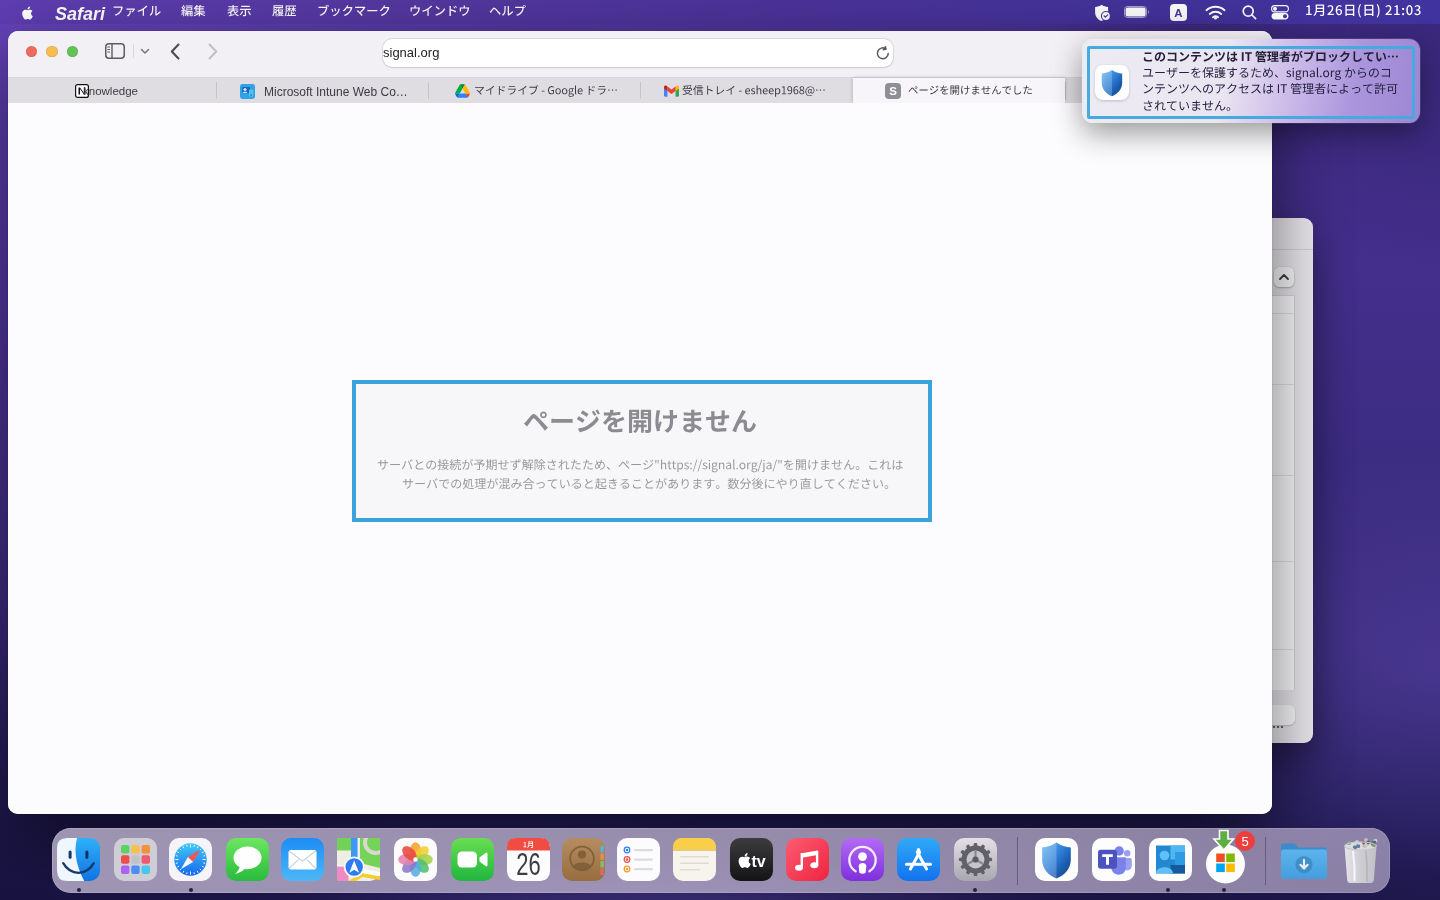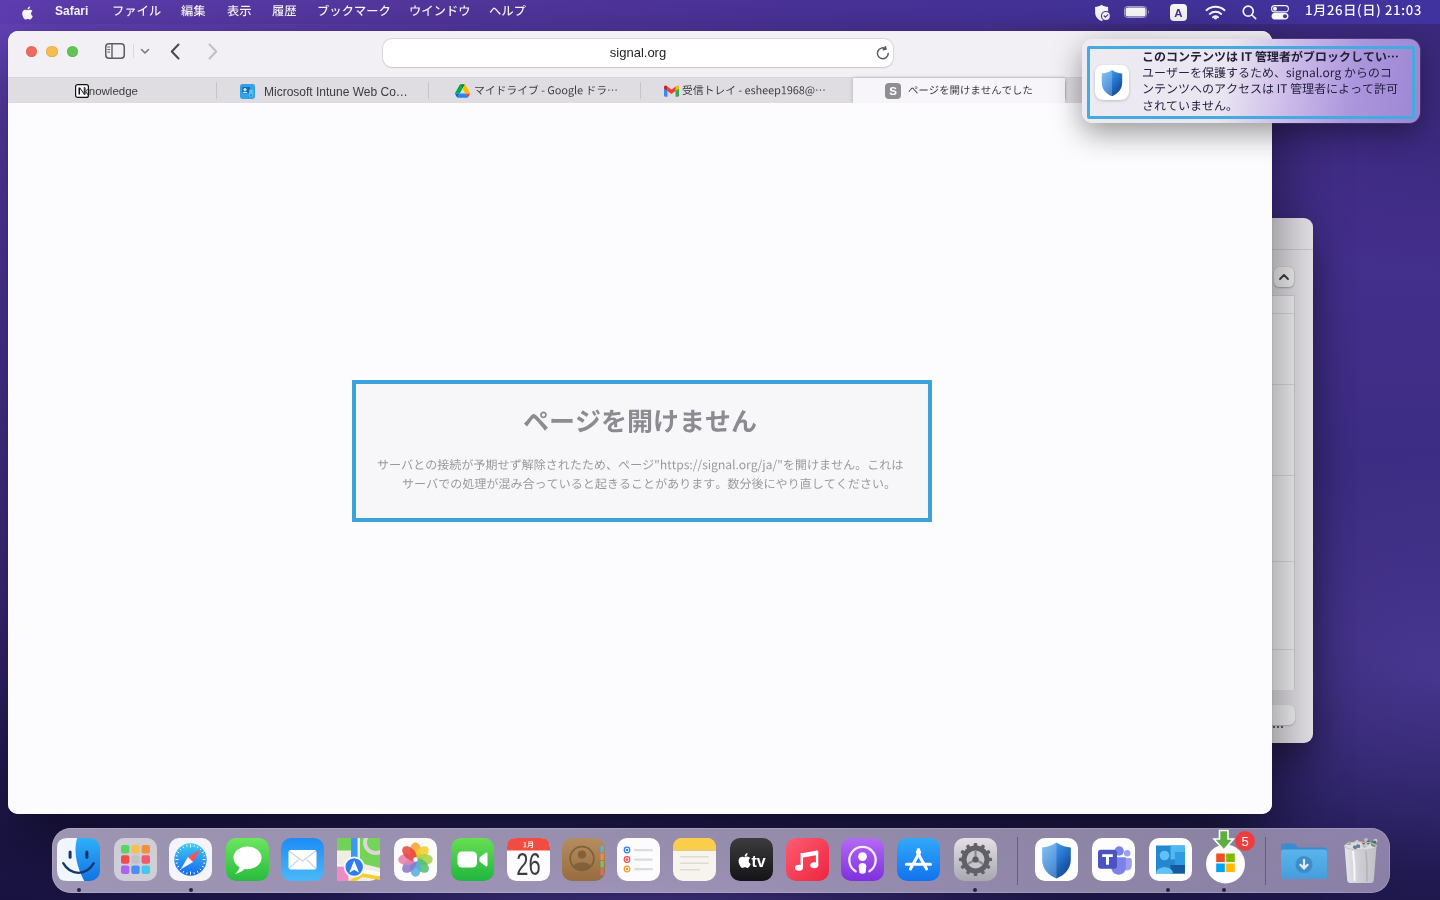--- a/index.html
+++ b/index.html
@@ -12,21 +12,21 @@
  radial-gradient(520px 70px at 48% 101%, rgba(95,74,168,.5) 0%, rgba(0,0,0,0) 75%),
  linear-gradient(to bottom, #4c3398 0%, #432f8c 30%, #3c2c82 52%, #342673 70%, #271f5e 88%, #201950 100%);}
 .abs{position:absolute;}
 </style></head><body>
 <div id="desk"></div>
 <div class="abs" style="left:0;top:0;width:1440px;height:24px;
 background:linear-gradient(to right,#5f3eb2 0%,#54379f 30%,#4b339a 55%,#44339c 78%,#41339f 100%);"></div>
 <svg class="abs" style="left:21px;top:5px" width="13" height="15" viewBox="0 0 24 26">
 <path fill="#fff" d="M12.15 8.9c-.95 0-2.42-1.08-3.96-1.04-2.04.03-3.91 1.18-4.96 3.01-2.12 3.68-.55 9.1 1.52 12.09 1.01 1.45 2.21 3.09 3.79 3.04 1.52-.07 2.09-.99 3.94-.99 1.83 0 2.35.99 3.96.95 1.64-.03 2.68-1.48 3.68-2.95 1.16-1.69 1.64-3.33 1.66-3.42-.04-.01-3.18-1.22-3.22-4.86-.03-3.04 2.48-4.49 2.6-4.56-1.43-2.09-3.62-2.32-4.39-2.38-2-.16-3.68 1.09-4.61 1.09zM15.53 5.83c.84-1.01 1.4-2.43 1.25-3.83-1.21.05-2.66.81-3.53 1.82-.78.9-1.45 2.34-1.27 3.71 1.34.1 2.71-.69 3.56-1.7"></path>
   </svg>
-<div class="abs" style="left:55px;top:4px;color:#fff;font-weight:bold;font-size:12px;">Safari</div>
+<div class="abs" style="left:55px;top:4px;color:#fff;font-weight:bold;font-size:18px;font-style:italic;">Safari</div>
 <svg style="position:absolute;left:112.0px;top:5.8px;overflow:visible" width="49" height="14">
     <path transform="translate(0,9.3)" fill="#ffffff" d="M10.7 -8.2Q10.7 -8 10.6 -7.8Q10.6 -7.7 10.5 -7.5Q10.4 -7 10.3 -6.4Q10.1 -5.8 9.9 -5.2Q9.6 -4.6 9.3 -4Q9.1 -3.4 8.7 -3Q8.1 -2.2 7.4 -1.6Q6.7 -1 5.8 -0.5Q4.9 0 3.8 0.4L2.7 -0.8Q3.9 -1.1 4.8 -1.5Q5.7 -1.9 6.4 -2.5Q7 -3.1 7.5 -3.7Q8 -4.2 8.3 -4.9Q8.6 -5.6 8.8 -6.2Q9 -6.9 9.1 -7.5Q8.9 -7.5 8.4 -7.5Q8 -7.5 7.4 -7.5Q6.8 -7.5 6.1 -7.5Q5.4 -7.5 4.8 -7.5Q4.2 -7.5 3.7 -7.5Q3.2 -7.5 3 -7.5Q2.6 -7.5 2.3 -7.5Q1.9 -7.4 1.7 -7.4V-8.8Q1.9 -8.8 2.1 -8.8Q2.3 -8.7 2.6 -8.7Q2.8 -8.7 3 -8.7Q3.2 -8.7 3.6 -8.7Q4 -8.7 4.5 -8.7Q5 -8.7 5.5 -8.7Q6.1 -8.7 6.6 -8.7Q7.2 -8.7 7.7 -8.7Q8.2 -8.7 8.5 -8.7Q8.9 -8.7 9 -8.7Q9.2 -8.7 9.4 -8.7Q9.6 -8.7 9.8 -8.8Z M23.1 -6.2Q23 -6.1 22.9 -6Q22.8 -5.9 22.8 -5.8Q22.6 -5.5 22.4 -5.2Q22.1 -4.8 21.8 -4.4Q21.4 -3.9 21 -3.5Q20.7 -3.2 20.3 -2.9L19.3 -3.6Q19.7 -3.8 20.1 -4.2Q20.5 -4.6 20.8 -5Q21.1 -5.4 21.3 -5.6Q21.1 -5.6 20.7 -5.6Q20.2 -5.6 19.6 -5.6Q19.1 -5.6 18.4 -5.6Q17.8 -5.6 17.2 -5.6Q16.6 -5.6 16.2 -5.6Q15.8 -5.6 15.6 -5.6Q15.3 -5.6 15 -5.6Q14.7 -5.6 14.4 -5.6V-6.8Q14.7 -6.8 15 -6.8Q15.3 -6.8 15.6 -6.8Q15.8 -6.8 16.2 -6.8Q16.6 -6.8 17.3 -6.8Q17.9 -6.8 18.6 -6.8Q19.3 -6.8 19.9 -6.8Q20.5 -6.8 21 -6.8Q21.4 -6.8 21.5 -6.8Q21.7 -6.8 21.8 -6.8Q22 -6.8 22.1 -6.8Q22.3 -6.8 22.4 -6.8ZM18.9 -4.9Q18.9 -4.2 18.8 -3.5Q18.8 -2.8 18.6 -2.2Q18.5 -1.5 18.2 -1Q17.9 -0.4 17.3 0.1Q16.8 0.6 16 1.1L14.9 0.2Q15.2 0.1 15.4 0Q15.6 -0.1 15.8 -0.2Q16.6 -0.8 17 -1.4Q17.4 -2 17.5 -2.6Q17.6 -3.3 17.6 -4.1Q17.6 -4.3 17.6 -4.5Q17.6 -4.7 17.6 -4.9Z M25.5 -4.6Q27.2 -5 28.5 -5.6Q29.9 -6.2 30.9 -6.8Q31.5 -7.2 32.2 -7.7Q32.8 -8.2 33.3 -8.8Q33.9 -9.3 34.3 -9.8L35.4 -8.8Q34.8 -8.2 34.2 -7.7Q33.6 -7.2 32.9 -6.7Q32.2 -6.2 31.4 -5.7Q30.8 -5.3 29.9 -4.9Q29 -4.4 28.1 -4.1Q27.1 -3.7 26.1 -3.4ZM30.7 -6.2 32 -6.6V-1Q32 -0.7 32 -0.5Q32.1 -0.2 32.1 0.1Q32.1 0.3 32.1 0.5H30.6Q30.6 0.3 30.6 0.1Q30.7 -0.2 30.7 -0.5Q30.7 -0.7 30.7 -1Z M43.2 -0.3Q43.3 -0.4 43.3 -0.6Q43.3 -0.8 43.3 -1Q43.3 -1.2 43.3 -1.6Q43.3 -2 43.3 -2.6Q43.3 -3.2 43.3 -3.9Q43.3 -4.6 43.3 -5.3Q43.3 -6 43.3 -6.6Q43.3 -7.2 43.3 -7.7Q43.3 -8.1 43.3 -8.3Q43.3 -8.7 43.3 -9Q43.2 -9.3 43.2 -9.3H44.7Q44.7 -9.3 44.6 -9Q44.6 -8.7 44.6 -8.3Q44.6 -8.1 44.6 -7.7Q44.6 -7.3 44.6 -6.7Q44.6 -6.1 44.6 -5.5Q44.6 -4.8 44.6 -4.2Q44.6 -3.5 44.6 -3Q44.6 -2.4 44.6 -2Q44.6 -1.6 44.6 -1.5Q45.2 -1.8 45.8 -2.2Q46.4 -2.6 46.9 -3.2Q47.5 -3.7 48 -4.4L48.7 -3.3Q48.2 -2.6 47.5 -2Q46.8 -1.3 46 -0.8Q45.2 -0.3 44.5 0.1Q44.3 0.2 44.2 0.3Q44.1 0.4 44 0.4ZM37.6 -0.4Q38.4 -0.9 38.9 -1.7Q39.4 -2.5 39.7 -3.4Q39.8 -3.8 39.9 -4.4Q40 -5 40 -5.7Q40 -6.4 40 -7.1Q40.1 -7.7 40.1 -8.3Q40.1 -8.6 40 -8.8Q40 -9.1 40 -9.3H41.4Q41.4 -9.2 41.4 -9.1Q41.3 -8.9 41.3 -8.7Q41.3 -8.5 41.3 -8.3Q41.3 -7.8 41.3 -7.1Q41.3 -6.4 41.2 -5.6Q41.2 -4.8 41.1 -4.2Q41.1 -3.5 40.9 -3Q40.7 -2 40.1 -1.1Q39.5 -0.3 38.7 0.4Z"></path>
   </svg>
 <svg style="position:absolute;left:181.0px;top:5.8px;overflow:visible" width="25" height="14">
     <path transform="translate(0,9.3)" fill="#ffffff" d="M7.6 -4H8.3V0.9H7.6ZM9.1 -4H9.9V0.9H9.1ZM4.8 -9.7H11.6V-8.7H4.8ZM6.4 -2.1H11.2V-1.3H6.4ZM5.3 -8H6.3V-5.3Q6.3 -4.6 6.2 -3.8Q6.2 -3 6 -2.2Q5.9 -1.3 5.6 -0.5Q5.3 0.2 4.8 0.9Q4.7 0.8 4.6 0.7Q4.4 0.6 4.3 0.4Q4.1 0.3 4 0.3Q4.4 -0.3 4.7 -1.1Q4.9 -1.8 5.1 -2.5Q5.2 -3.3 5.2 -4Q5.3 -4.7 5.3 -5.3ZM5.7 -8H11.3V-5H5.7V-5.9H10.2V-7H5.7ZM6 -4.3H11.3V-3.4H6.9V1H6ZM10.6 -4.3H11.6V-0Q11.6 0.3 11.6 0.5Q11.5 0.7 11.3 0.9Q11.1 1 10.9 1Q10.6 1 10.3 1Q10.2 0.8 10.2 0.6Q10.1 0.3 10 0.1Q10.2 0.1 10.3 0.1Q10.5 0.1 10.5 0.1Q10.6 0.1 10.6 -0ZM2.3 -10.4 3.3 -10Q3.1 -9.5 2.8 -9.1Q2.6 -8.6 2.3 -8.1Q2.1 -7.6 1.8 -7.3L1 -7.6Q1.3 -8 1.5 -8.5Q1.7 -9 2 -9.5Q2.2 -10 2.3 -10.4ZM3.6 -9 4.6 -8.5Q4.2 -7.8 3.7 -7.1Q3.2 -6.3 2.7 -5.6Q2.2 -4.9 1.7 -4.4L1 -4.7Q1.4 -5.1 1.7 -5.7Q2.1 -6.2 2.4 -6.8Q2.8 -7.3 3.1 -7.9Q3.4 -8.5 3.6 -9ZM0.4 -7.7 1 -8.5Q1.3 -8.2 1.6 -7.8Q2 -7.5 2.2 -7.1Q2.5 -6.8 2.7 -6.5L2 -5.6Q1.9 -5.9 1.6 -6.3Q1.4 -6.7 1 -7Q0.7 -7.4 0.4 -7.7ZM3.2 -6.1 4 -6.4Q4.2 -6 4.4 -5.5Q4.6 -5.1 4.8 -4.6Q5 -4.2 5 -3.8L4.2 -3.4Q4.1 -3.8 4 -4.3Q3.8 -4.7 3.6 -5.2Q3.4 -5.7 3.2 -6.1ZM0.3 -5Q1.1 -5 2.1 -5.1Q3.2 -5.1 4.3 -5.2L4.3 -4.2Q3.3 -4.1 2.3 -4.1Q1.2 -4 0.4 -3.9ZM3.4 -3.1 4.2 -3.3Q4.4 -2.8 4.6 -2.2Q4.8 -1.5 4.8 -1.1L4 -0.8Q4 -1.3 3.8 -1.9Q3.6 -2.5 3.4 -3.1ZM1 -3.3 1.9 -3.1Q1.8 -2.2 1.6 -1.4Q1.4 -0.5 1.1 0Q1 -0 0.8 -0.1Q0.7 -0.2 0.5 -0.2Q0.4 -0.3 0.3 -0.4Q0.5 -0.9 0.7 -1.7Q0.9 -2.5 1 -3.3ZM2.2 -4.5H3.2V1H2.2Z M12.9 -2.8H24V-1.9H12.9ZM15.1 -7.4H22.7V-6.6H15.1ZM15.1 -5.9H22.7V-5.1H15.1ZM14.9 -9H23.2V-8.1H14.9ZM18.1 -8.4H19.2V-4H18.1ZM17.8 -3.7H19V1H17.8ZM17.7 -2.5 18.6 -2Q18.1 -1.6 17.5 -1.1Q16.9 -0.7 16.2 -0.3Q15.5 0.1 14.8 0.4Q14 0.7 13.3 0.9Q13.2 0.7 13 0.4Q12.8 0.1 12.6 -0Q13.3 -0.2 14 -0.5Q14.7 -0.7 15.4 -1Q16.1 -1.4 16.7 -1.7Q17.3 -2.1 17.7 -2.5ZM19.2 -2.5Q19.6 -2.1 20.2 -1.7Q20.8 -1.4 21.4 -1.1Q22.1 -0.8 22.8 -0.5Q23.6 -0.3 24.2 -0.1Q24.1 0 24 0.2Q23.8 0.3 23.7 0.5Q23.6 0.7 23.5 0.8Q22.8 0.6 22.1 0.3Q21.4 0 20.7 -0.3Q20 -0.7 19.4 -1.1Q18.8 -1.6 18.3 -2ZM18.7 -10.4 20 -10.2Q19.8 -9.7 19.5 -9.2Q19.2 -8.7 18.9 -8.4L17.9 -8.6Q18.1 -9 18.4 -9.5Q18.6 -10 18.7 -10.4ZM15.5 -10.4 16.7 -10.2Q16.4 -9.5 15.9 -8.8Q15.4 -8.1 14.8 -7.4Q14.2 -6.7 13.4 -6.1Q13.3 -6.2 13.2 -6.4Q13 -6.5 12.9 -6.7Q12.7 -6.8 12.6 -6.9Q13.3 -7.4 13.8 -8Q14.4 -8.6 14.8 -9.2Q15.3 -9.9 15.5 -10.4ZM14.4 -8.4H15.5V-4.4H23.6V-3.5H14.4Z"></path>
   </svg>
 <svg style="position:absolute;left:227.0px;top:5.8px;overflow:visible" width="25" height="14">
     <path transform="translate(0,9.3)" fill="#ffffff" d="M1.2 -9.4H11.1V-8.5H1.2ZM1.8 -7.6H10.7V-6.7H1.8ZM0.7 -5.7H11.6V-4.7H0.7ZM5.5 -10.4H6.7V-4.9H5.5ZM5.5 -5.4 6.5 -4.9Q6 -4.4 5.4 -3.9Q4.8 -3.4 4 -3Q3.3 -2.5 2.5 -2.2Q1.8 -1.8 1 -1.6Q1 -1.7 0.8 -1.9Q0.7 -2.1 0.6 -2.3Q0.4 -2.4 0.3 -2.6Q1 -2.8 1.8 -3.1Q2.5 -3.4 3.2 -3.7Q3.9 -4.1 4.5 -4.5Q5.1 -4.9 5.5 -5.4ZM7.2 -5.2Q7.5 -3.9 8.2 -2.9Q8.8 -1.9 9.7 -1.1Q10.7 -0.4 12 -0Q11.8 0.1 11.7 0.3Q11.5 0.5 11.4 0.6Q11.3 0.8 11.2 1Q9.8 0.5 8.9 -0.3Q7.9 -1.1 7.2 -2.3Q6.6 -3.5 6.1 -5ZM10.4 -4.4 11.4 -3.7Q10.9 -3.4 10.4 -3Q9.9 -2.7 9.4 -2.4Q8.9 -2.1 8.5 -1.8L7.7 -2.5Q8.2 -2.7 8.6 -3.1Q9.1 -3.4 9.6 -3.7Q10.1 -4.1 10.4 -4.4ZM1.6 -0.1Q2.4 -0.2 3.3 -0.4Q4.3 -0.6 5.3 -0.9Q6.4 -1.1 7.4 -1.4L7.5 -0.3Q6.6 -0.1 5.6 0.2Q4.6 0.4 3.7 0.6Q2.7 0.8 2 1ZM3.3 -2.9 4.1 -3.7 4.5 -3.6V0H3.3Z M17.8 -5.9H19.1V-0.4Q19.1 0.1 19 0.4Q18.8 0.7 18.5 0.8Q18.1 1 17.5 1Q16.9 1 16.1 1Q16.1 0.8 16 0.4Q15.8 0.1 15.7 -0.2Q16.1 -0.2 16.5 -0.2Q16.8 -0.2 17.1 -0.2Q17.4 -0.2 17.5 -0.2Q17.7 -0.2 17.8 -0.2Q17.8 -0.3 17.8 -0.4ZM15 -4.3 16.2 -4Q15.9 -3.3 15.5 -2.5Q15.1 -1.8 14.7 -1.2Q14.2 -0.6 13.7 -0.1Q13.6 -0.2 13.4 -0.3Q13.2 -0.5 13 -0.6Q12.8 -0.7 12.7 -0.8Q13.4 -1.4 14 -2.4Q14.6 -3.3 15 -4.3ZM20.6 -3.9 21.7 -4.3Q22.2 -3.8 22.6 -3.1Q23 -2.4 23.4 -1.8Q23.7 -1.1 23.9 -0.6L22.7 -0.1Q22.5 -0.6 22.2 -1.2Q21.9 -1.9 21.5 -2.6Q21.1 -3.3 20.6 -3.9ZM14.1 -9.5H22.8V-8.4H14.1ZM13 -6.5H23.9V-5.4H13Z"></path>
   </svg>
 <svg style="position:absolute;left:272.0px;top:5.8px;overflow:visible" width="25" height="14">
@@ -114,21 +114,21 @@
       <path d="M1.5 1.5 L5 5 L8.5 1.5" stroke="#7b787f" stroke-width="1.6" fill="none" stroke-linecap="round" stroke-linejoin="round"></path>
     </svg>
 <svg class="abs" style="left:162px;top:12px" width="10" height="17" viewBox="0 0 10 17">
       <path d="M8.5 1.5 L1.8 8.5 L8.5 15.5" stroke="#4a474d" stroke-width="2" fill="none" stroke-linecap="round" stroke-linejoin="round"></path>
     </svg>
 <svg class="abs" style="left:199.5px;top:12px" width="10" height="17" viewBox="0 0 10 17">
       <path d="M1.5 1.5 L8.2 8.5 L1.5 15.5" stroke="#c1bec5" stroke-width="2" fill="none" stroke-linecap="round" stroke-linejoin="round"></path>
     </svg>
 <div class="abs" style="left:375px;top:8px;width:510px;height:28px;border-radius:9px;background:#ffffff;
 box-shadow:0 0 0 1px rgba(0,0,0,.09),0 .5px 1.5px rgba(0,0,0,.08);"></div>
-<div class="abs" style="left:375px;top:8px;width:510px;height:44px;line-height:28px;text-align:center;font-size:13px;color:#232327;">signal.org</div>
+<div class="abs" style="left:375px;top:8px;width:510px;height:44px;line-height:28px;text-align:left;font-size:13px;color:#232327;">signal.org</div>
 <svg class="abs" style="left:868px;top:15px" width="14" height="15" viewBox="0 0 14 15">
 <path d="M12.2 7.6 A 5.4 5.4 0 1 1 9.8 2.8" fill="none" stroke="#5c5a60" stroke-width="1.5" stroke-linecap="round"></path>
 <path d="M9.4 0.6 L9.9 3.1 L7.4 3.7" fill="none" stroke="#5c5a60" stroke-width="1.5" stroke-linecap="round" stroke-linejoin="round"></path>
     </svg>
 <div class="abs" style="left:0;top:47px;width:1264px;height:25px;background:#dfdce2;border-bottom:1px solid #d2cfd5;"></div>
 <div class="abs" style="left:208px;top:51px;width:1px;height:17px;background:#c6c3c9;"></div>
 <div class="abs" style="left:420px;top:51px;width:1px;height:17px;background:#c6c3c9;"></div>
 <div class="abs" style="left:632px;top:51px;width:1px;height:17px;background:#c6c3c9;"></div>
 <div class="abs" style="left:1057px;top:51px;width:1px;height:17px;background:#c6c3c9;"></div>
 <div class="abs" style="left:845px;top:47px;width:212px;height:25px;background:#f7f5f9;box-shadow:0 0 4px rgba(0,0,0,.22);"></div>

